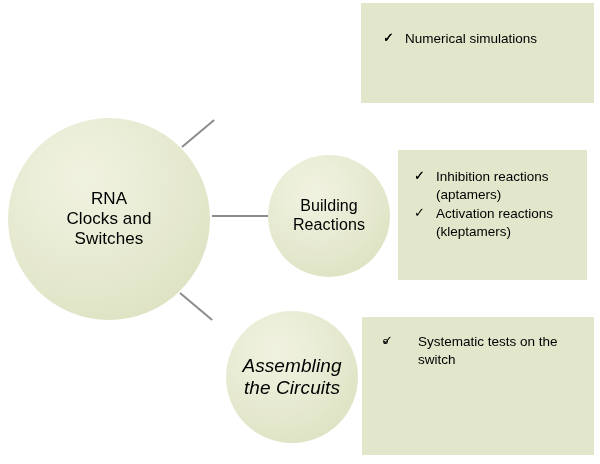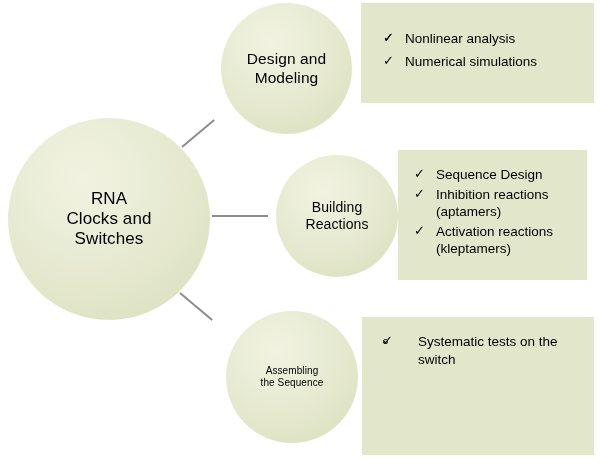--- a/index.html
+++ b/index.html
@@ -52,32 +52,33 @@
     font-size: 17px;
   }
   #circle-design {
     left: 221px;
     top: 3px;
     width: 131px;
     height: 131px;
     font-size: 15.5px;
   }
   #circle-building {
-    left: 276px;
+    left: 268px;
     top: 155px;
     width: 122px;
     height: 122px;
-    font-size: 14px;
+    font-size: 16px;
   }
   #circle-assembling {
     left: 226px;
     top: 311px;
     width: 132px;
     height: 132px;
-    font-size: 10px;
+    font-size: 19px;
+    font-style: italic;
   }
 
   
   .content-box {
     position: absolute;
     background: #e2e6cb;
     box-sizing: border-box;
     color: #000000;
   }
   .content-box ul {
@@ -170,62 +171,54 @@
   <div class="connector" style="left:180px; top:292px; width:42px; height:2px; transform: rotate(40deg);"></div>
 
   <div id="circle-main" class="node-circle">
     <div class="label">
       <div>RNA</div>
       <div>Clocks and</div>
       <div>Switches</div>
     </div>
   </div>
 
-  <div id="circle-design" class="node-circle">
-    <div class="label">
-      <div>Design and</div>
-      <div>Modeling</div>
-    </div>
-  </div>
 
   <div id="circle-building" class="node-circle">
     <div class="label">
       <div>Building</div>
       <div>Reactions</div>
     </div>
   </div>
 
   <div id="circle-assembling" class="node-circle">
     <div class="label">
       <div>Assembling</div>
-      <div>the Sequence</div>
+      <div>the Circuits</div>
     </div>
   </div>
 
   <div id="box-design" class="content-box">
     <ul>
       <li>
         <span class="bullet">✓</span>
       </li>
       <li>
         <span class="bullet">✓</span>
-        <span class="li-text">Nonlinear analysis</span>
       </li>
       <li>
         <span class="bullet">✓</span>
         <span class="li-text">Numerical simulations</span>
       </li>
     </ul>
   </div>
 
   <div id="box-building" class="content-box">
     <ul>
       <li>
         <span class="bullet">✓</span>
-        <span class="li-text">Sequence Design</span>
       </li>
       <li>
         <span class="bullet">✓</span>
         <span class="li-text">Inhibition reactions (aptamers)</span>
       </li>
       <li>
         <span class="bullet">✓</span>
         <span class="li-text">Activation reactions (kleptamers)</span>
       </li>
     </ul>

